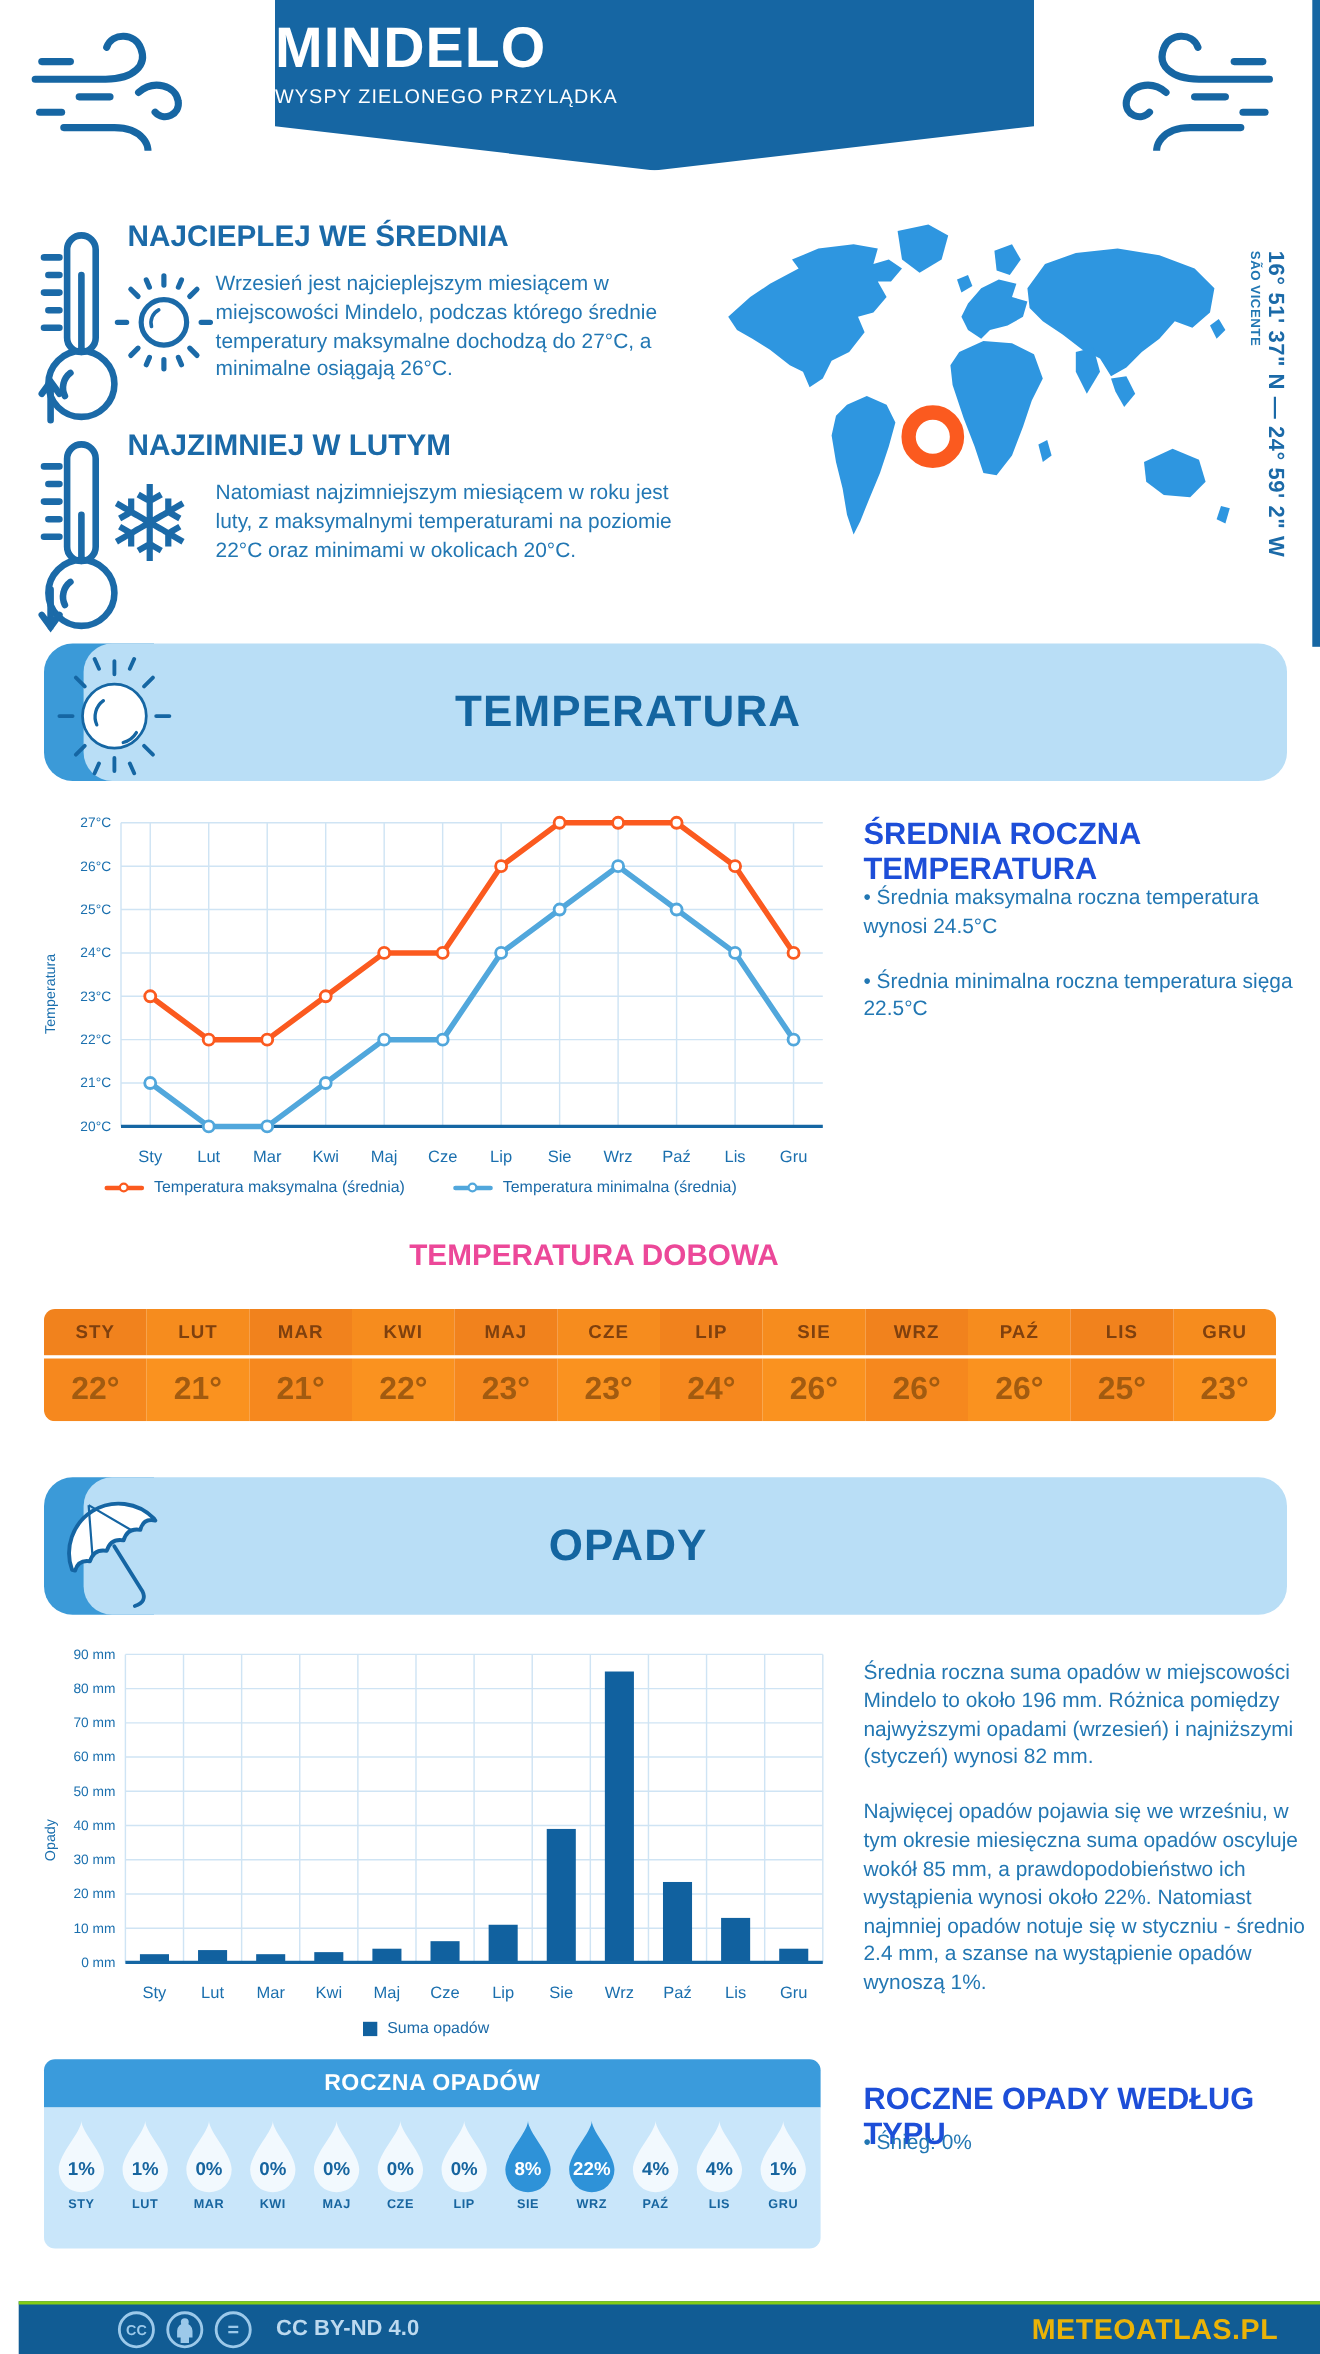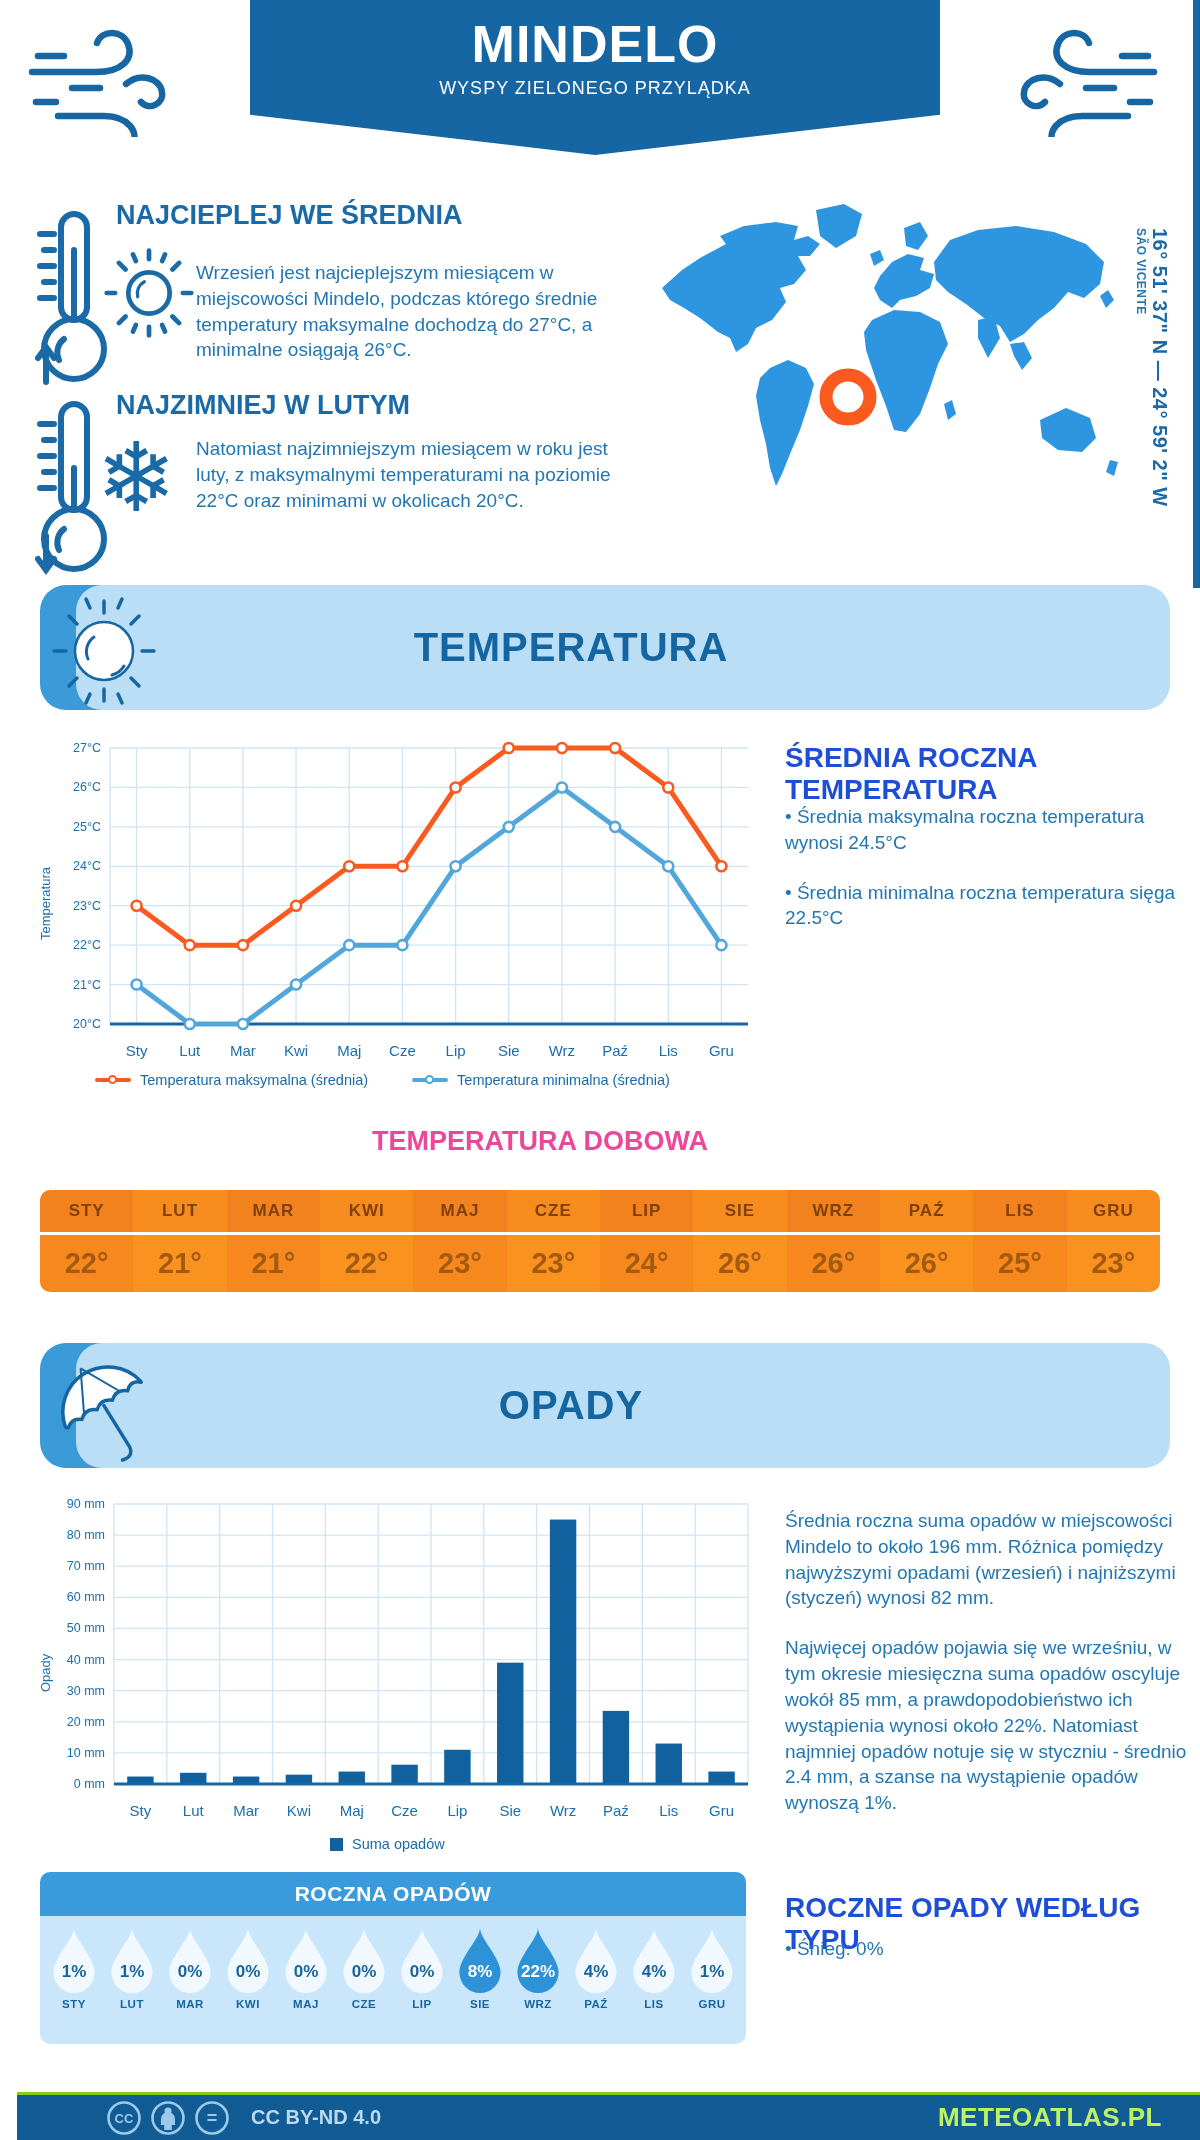--- a/index.html
+++ b/index.html
@@ -1,30 +1,30 @@
 <!DOCTYPE html>
 <html><head>
 <meta charset="utf-8">
 <style>
   html,body{margin:0;padding:0;background:#fff}
   #page{position:relative;width:1200px;height:2140px;background:#fff;overflow:hidden;
         font-family:"Liberation Sans",sans-serif;}
   
   .right-stripe{position:absolute;right:0;top:0;width:7px;height:588px;background:#1666a3}
   .banner{position:absolute;left:250px;top:0;width:690px;height:155px;background:#1666a3;
-          clip-path:polygon(0 0,100% 0,100% 74%,50% 100%,0 74%);text-align:center;color:#fff}
+          clip-path:polygon(0 0,100% 0,100% 74%,50% 100%,0 74%);text-align:left;color:#fff}
   .banner .title{margin-top:14px;font-size:52px;font-weight:800;letter-spacing:1px}
   .banner .subtitle{margin-top:4px;font-size:18px;letter-spacing:1px}
   .wind{position:absolute;top:12px}
   .wind-left{left:28px}
   .wind-right{right:42px;transform:scaleX(-1)}
   
   .hl-head{position:absolute;left:116px;font-size:27px;font-weight:800;color:#1b6aa8}
   .hl-text{position:absolute;left:196px;width:438px;font-size:19px;line-height:1.36;color:#2277b3}
-  #hl1-head{top:200px} #hl1-text{top:260px}
+  #hl1-head{top:200px} #hl1-text{top:246px}
   #hl2-head{top:390px} #hl2-text{top:436px}
   .thermo{position:absolute;left:34px}
   #thermo1{top:208px} #thermo2{top:398px}
   #sun1{position:absolute;left:102px;top:246px}
   #flake{position:absolute;left:96px;top:430px;font-size:96px;line-height:1;color:#1b6aa8}
   
   #worldmap{position:absolute;left:648px;top:192px}
   .coords-col{position:absolute;left:1134px;top:228px;height:360px;writing-mode:vertical-rl}
   .coords-col .coords{font-size:20px;font-weight:700;color:#1b6aa8;letter-spacing:0.5px}
   .coords-col .region{font-size:12px;font-weight:600;color:#2277b3;letter-spacing:0.5px}
@@ -71,21 +71,21 @@
   .sz-body{height:128px;background:#c9e6fa;border-radius:0 0 10px 10px;display:flex;padding:10px 5px 0;box-sizing:border-box}
   .drop-cell{width:58px;display:flex;flex-direction:column;align-items:center;position:relative}
   .drop{position:relative;width:48px;height:68px}
   .pct{position:absolute;left:0;top:36px;width:100%;text-align:center;font-size:17px;font-weight:700;color:#17659f}
   .drop-hl .pct{color:#fff}
   .drop-month{margin-top:4px;font-size:11.5px;font-weight:700;color:#17659f;letter-spacing:0.5px}
   
   .footer{position:absolute;left:17px;top:2092px;width:1200px;height:48px;background:#115c94;border-top:3px solid #84cc16;
           display:flex;align-items:center;justify-content:space-between;padding:0 55px 0 88px;box-sizing:border-box}
   .lic{display:flex;align-items:center;gap:16px;color:#bcd9ef;font-weight:700;font-size:20px}
-  .brand{color:#bef264;font-weight:800;font-size:26px;letter-spacing:0.5px}
+  .brand{color:#eab308;font-weight:800;font-size:26px;letter-spacing:0.5px}
 </style>
 </head>
 <body>
 
 <div id="page">
 
   <div class="right-stripe"></div>
 
   <svg class="wind wind-left" width="150" height="125" viewBox="0 0 150 125">
     <g stroke="#1666a3" stroke-width="6.5" fill="none" stroke-linecap="round">

